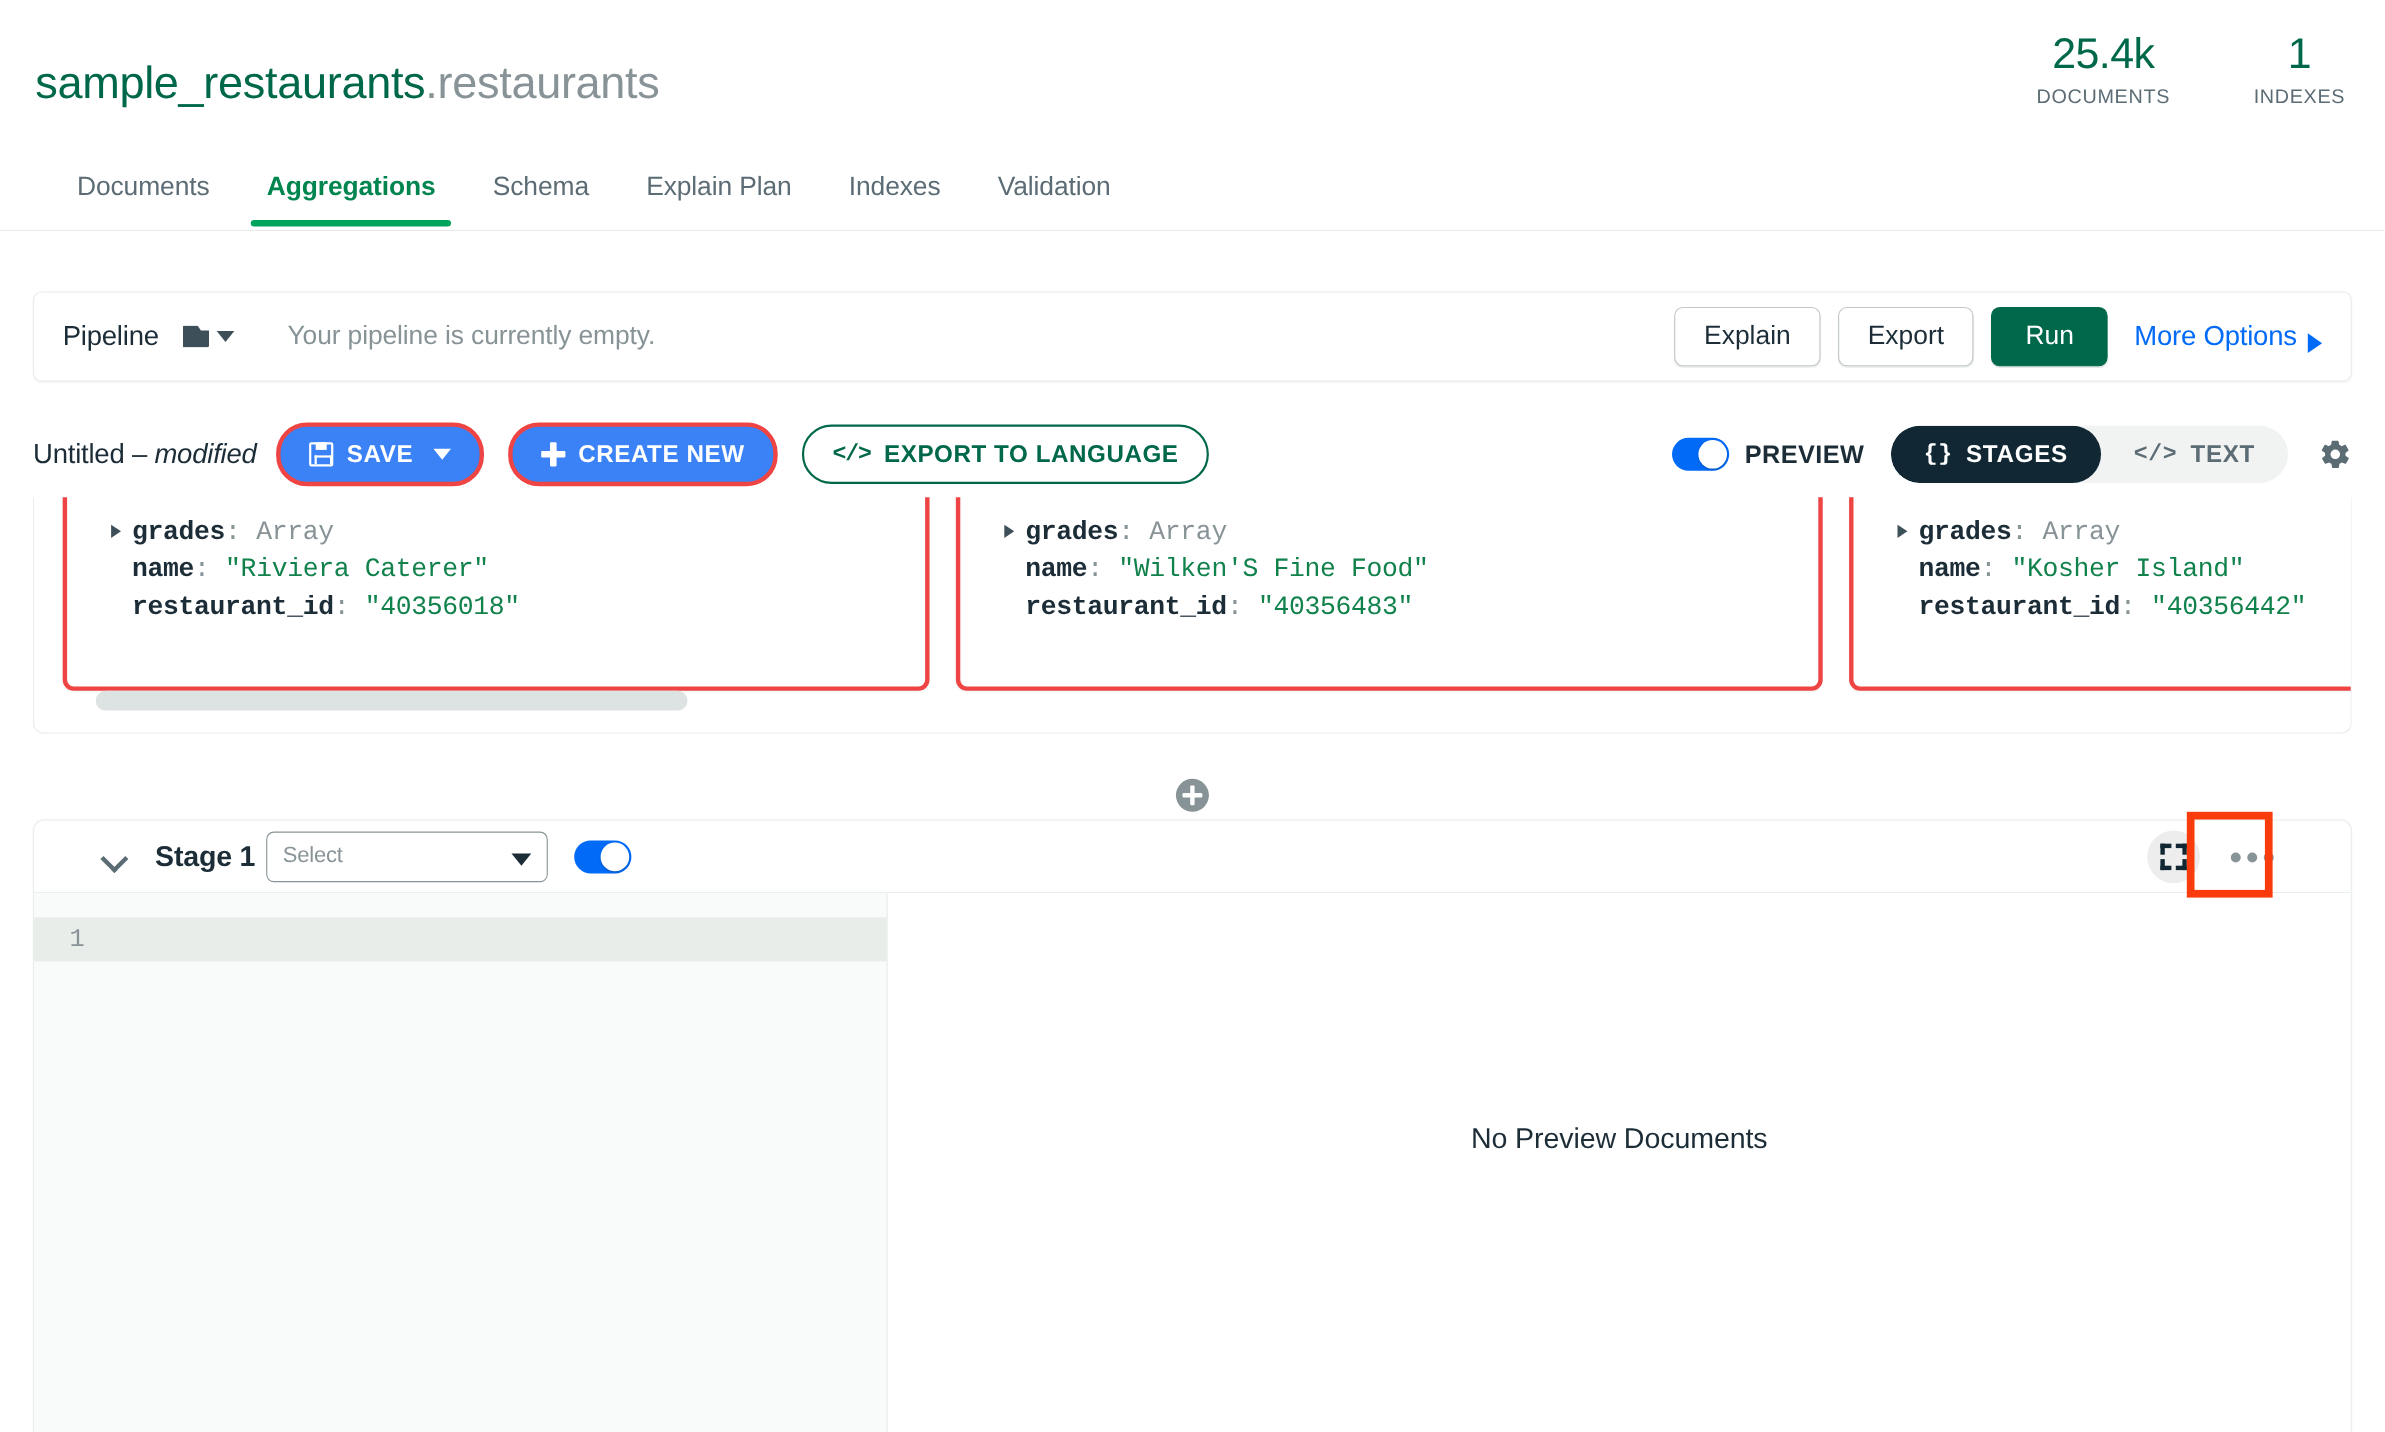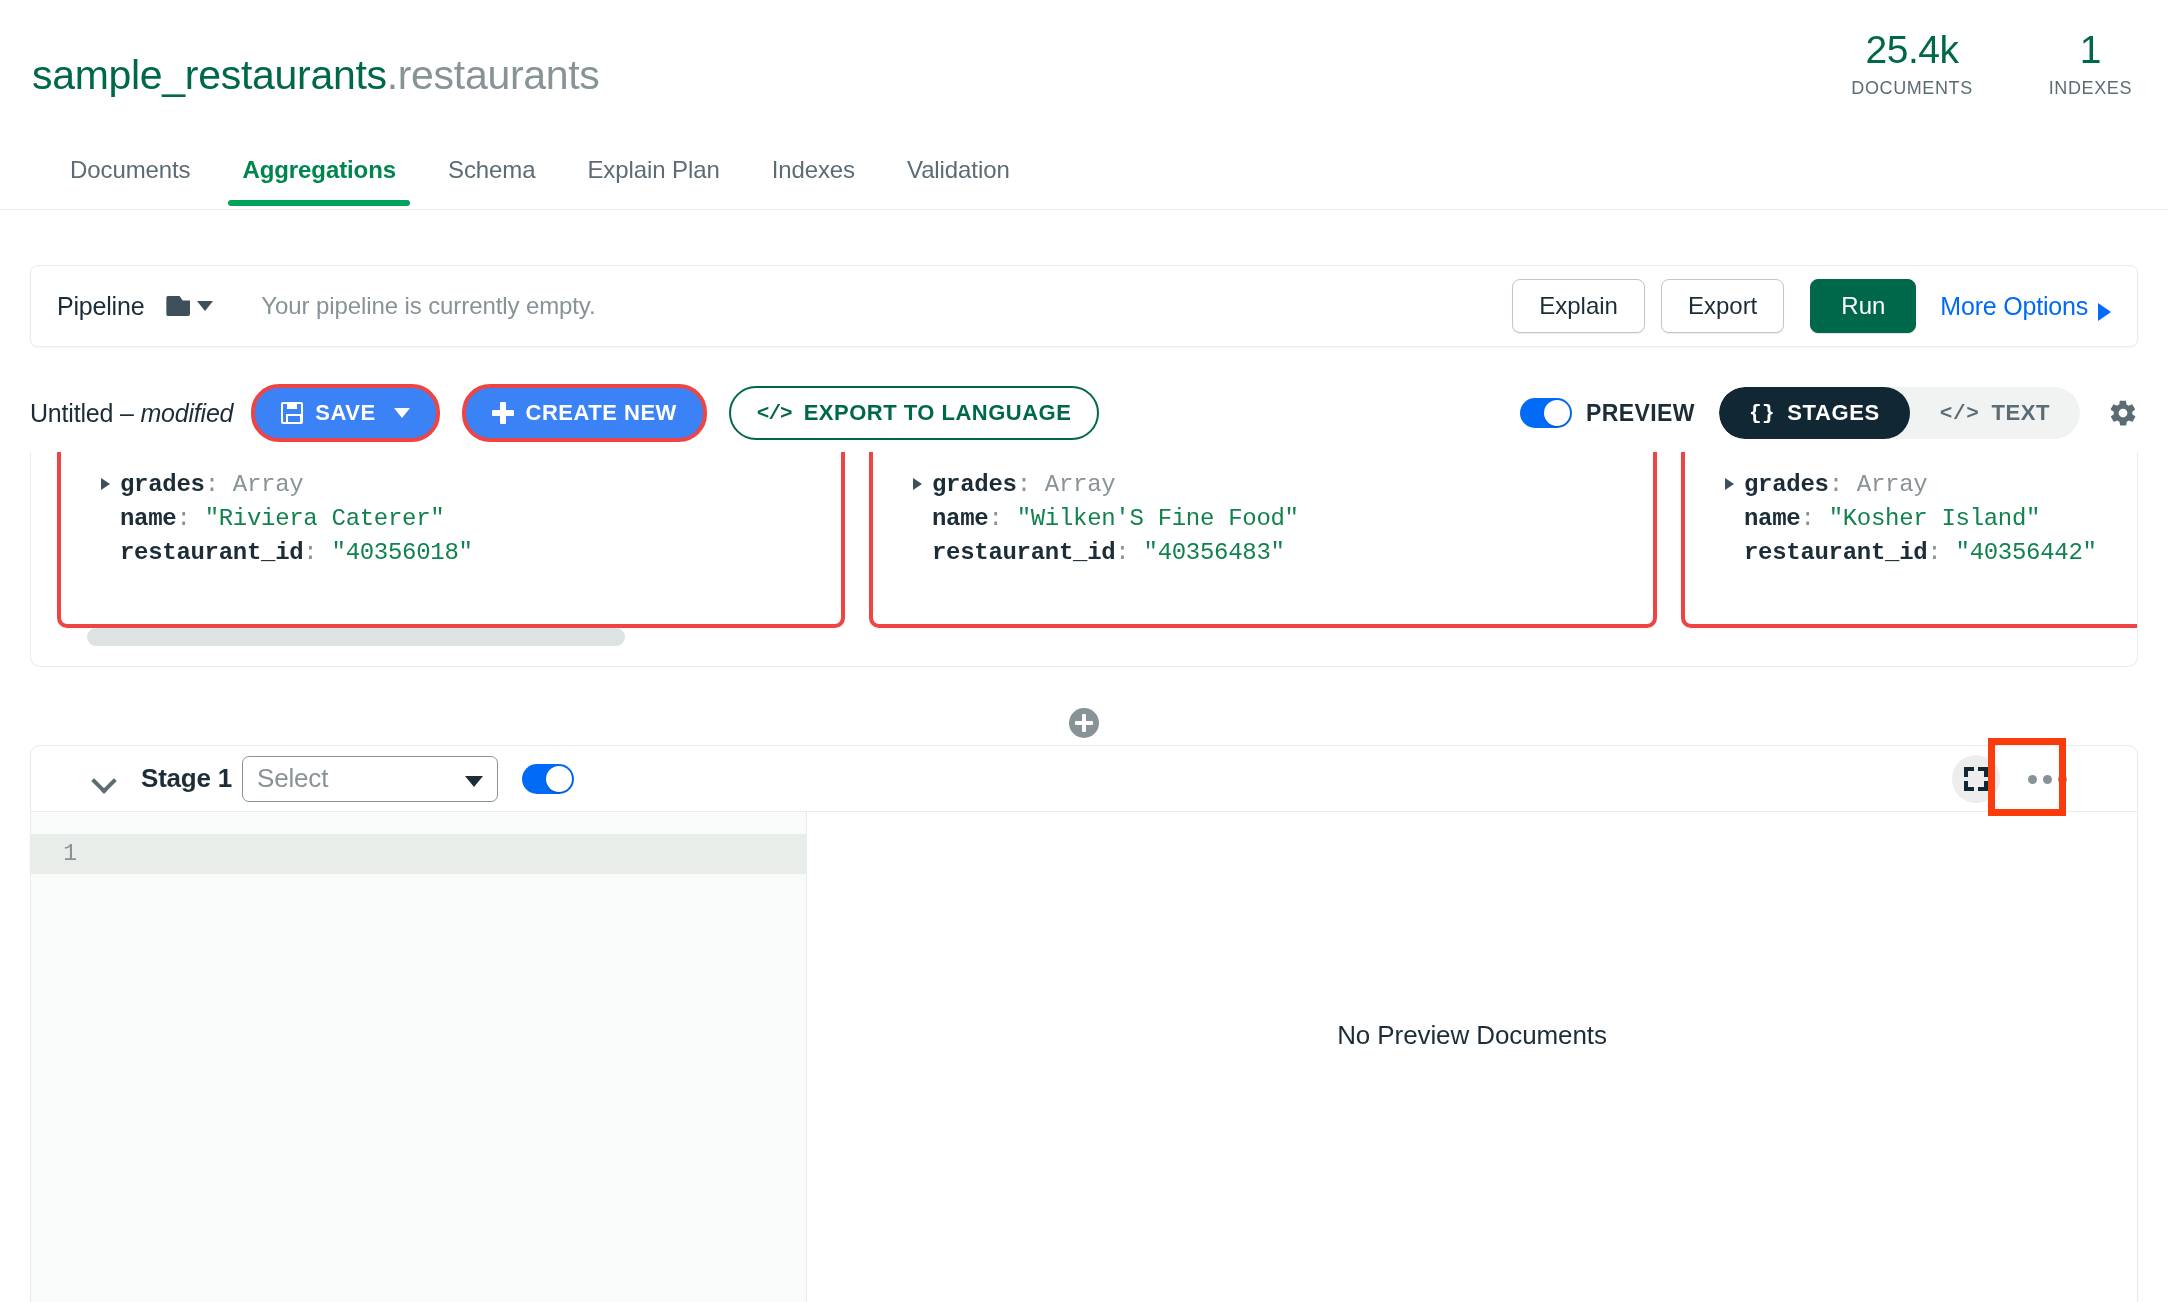--- a/index.html
+++ b/index.html
@@ -161,21 +161,20 @@
     color: #1C2D38;
     padding: 12px 26px;
     box-shadow: 0 1px 1px rgba(0,30,43,0.08);
   }
   .btn-primary {
     background: #00684A;
     border: 1px solid #00684A;
     color: #ffffff;
     padding: 12px 30px;
     box-shadow: 0 1px 1px rgba(0,30,43,0.12);
-    margin-left: 10px;
   }
   .more-options {
     display: flex;
     align-items: flex-end;
     gap: 10px;
     color: #016BF8;
     font-size: 25px;
     font-weight: 500;
     cursor: pointer;
     margin-left: 8px;
@@ -458,21 +457,21 @@
     border: 1px solid #889397;
     border-radius: 7px;
     background: #ffffff;
     display: flex;
     align-items: center;
     padding: 0 14px;
     cursor: pointer;
     position: relative;
   }
   .stage-select .ph {
-    font-size: 26px;
+    font-size: 20px;
     color: #889397;
     letter-spacing: -0.2px;
   }
   .sel-caret {
     position: absolute;
     right: 14px; top: 19px;
     width: 0; height: 0;
     border-left: 9px solid transparent;
     border-right: 9px solid transparent;
     border-top: 11px solid #1C2D38;

